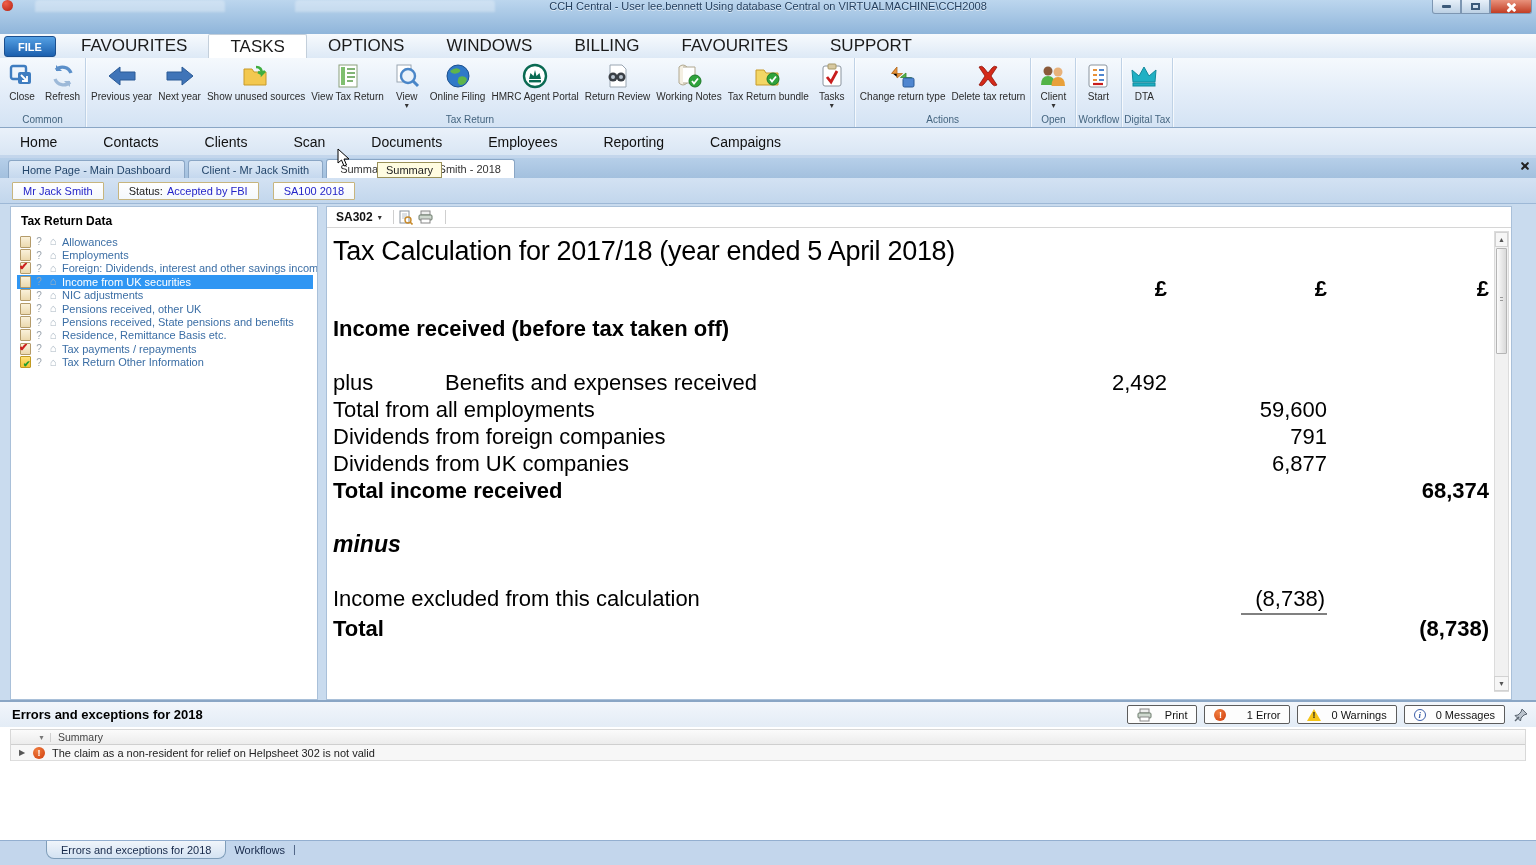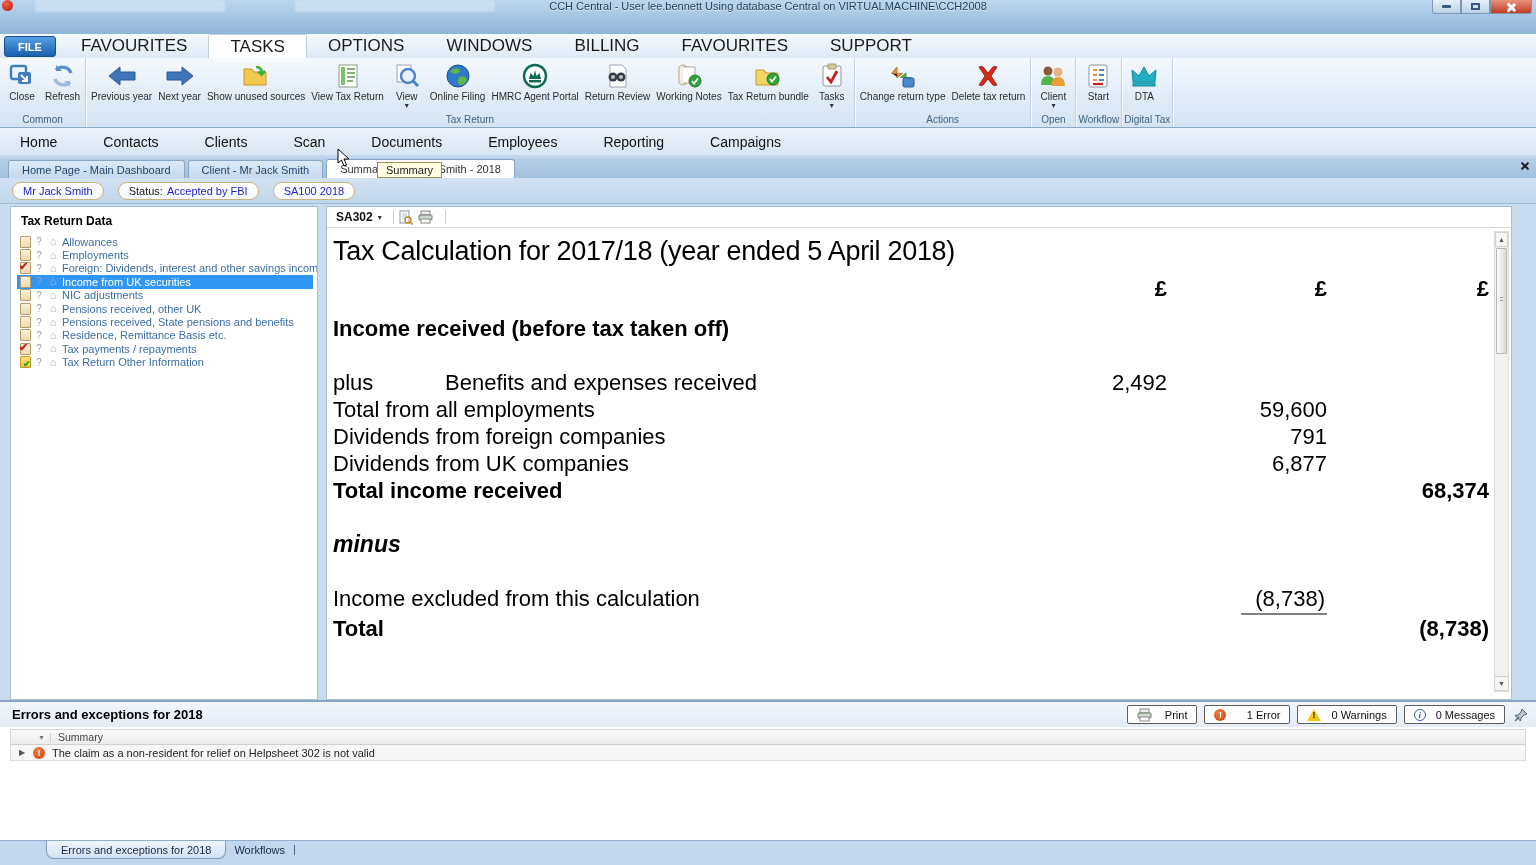--- a/index.html
+++ b/index.html
@@ -43,21 +43,21 @@
   
   .doctab-strip { height:3px; background:#c3d6ec; }
   .doctabs { height:20px; background:linear-gradient(#b6cfe9,#a3c0de); display:flex; align-items:flex-end; padding-left:8px; position:relative; flex:0 0 auto; }
   .dtab { height:18px; display:flex; align-items:center; padding:0 13px; font-size:11px; color:#24466b; background:linear-gradient(#dde9f6,#c5d8ee); border:1px solid #8aa6c5; border-bottom:none; border-radius:3px 3px 0 0; margin-right:3px; white-space:nowrap; }
   .dtab.active { background:#fff; color:#333; height:19px; }
   .doctabs-close { position:absolute; right:4px; top:3px; width:12px; height:12px; }
   .doctabs-close .glyph-x::before,.doctabs-close .glyph-x::after { background:#222; height:10px; width:2px; }
 
   
   .clientbar { height:26px; background:linear-gradient(#d3e2f3,#c2d6ec); display:flex; align-items:center; padding-left:12px; gap:14px; flex:0 0 auto; border-bottom:1px solid #9db8d6; }
-  .pill { background:linear-gradient(#ffffff,#f4f8fc); border:1px solid #c7b57e; border-radius:9px; padding:2px 10px; font-size:11px; color:#2424c8; white-space:nowrap; }
+  .pill { background:linear-gradient(#ffffff,#f4f8fc); border:1px solid #c7b57e; border-radius:1px; padding:2px 10px; font-size:11px; color:#2424c8; white-space:nowrap; }
   .pill .plain { color:#1a1a1a; margin-right:4px; }
   .tooltip { position:absolute; left:377px; top:162px; background:#fffce1; border:1px solid #9a9159; padding:1px 8px; font-size:11px; color:#222; z-index:40; }
   .cursor { position:absolute; left:337px; top:148px; z-index:50; }
 
   
   .main { flex:1 1 auto; display:flex; padding:2px 0 0 10px; min-height:0; }
   .sidebar { width:308px; background:#fff; border:1px solid #a9c0d9; padding:5px 16px 0 6px; overflow:hidden; }
   .sidebar-title { font-size:12px; font-weight:bold; color:#000; margin:2px 0 7px 4px; }
   .tree { list-style:none; }
   .tree-row { display:flex; align-items:center; height:13.4px; font-size:11px; color:#3b6ea5; gap:3px; padding-left:3px; white-space:nowrap; }

